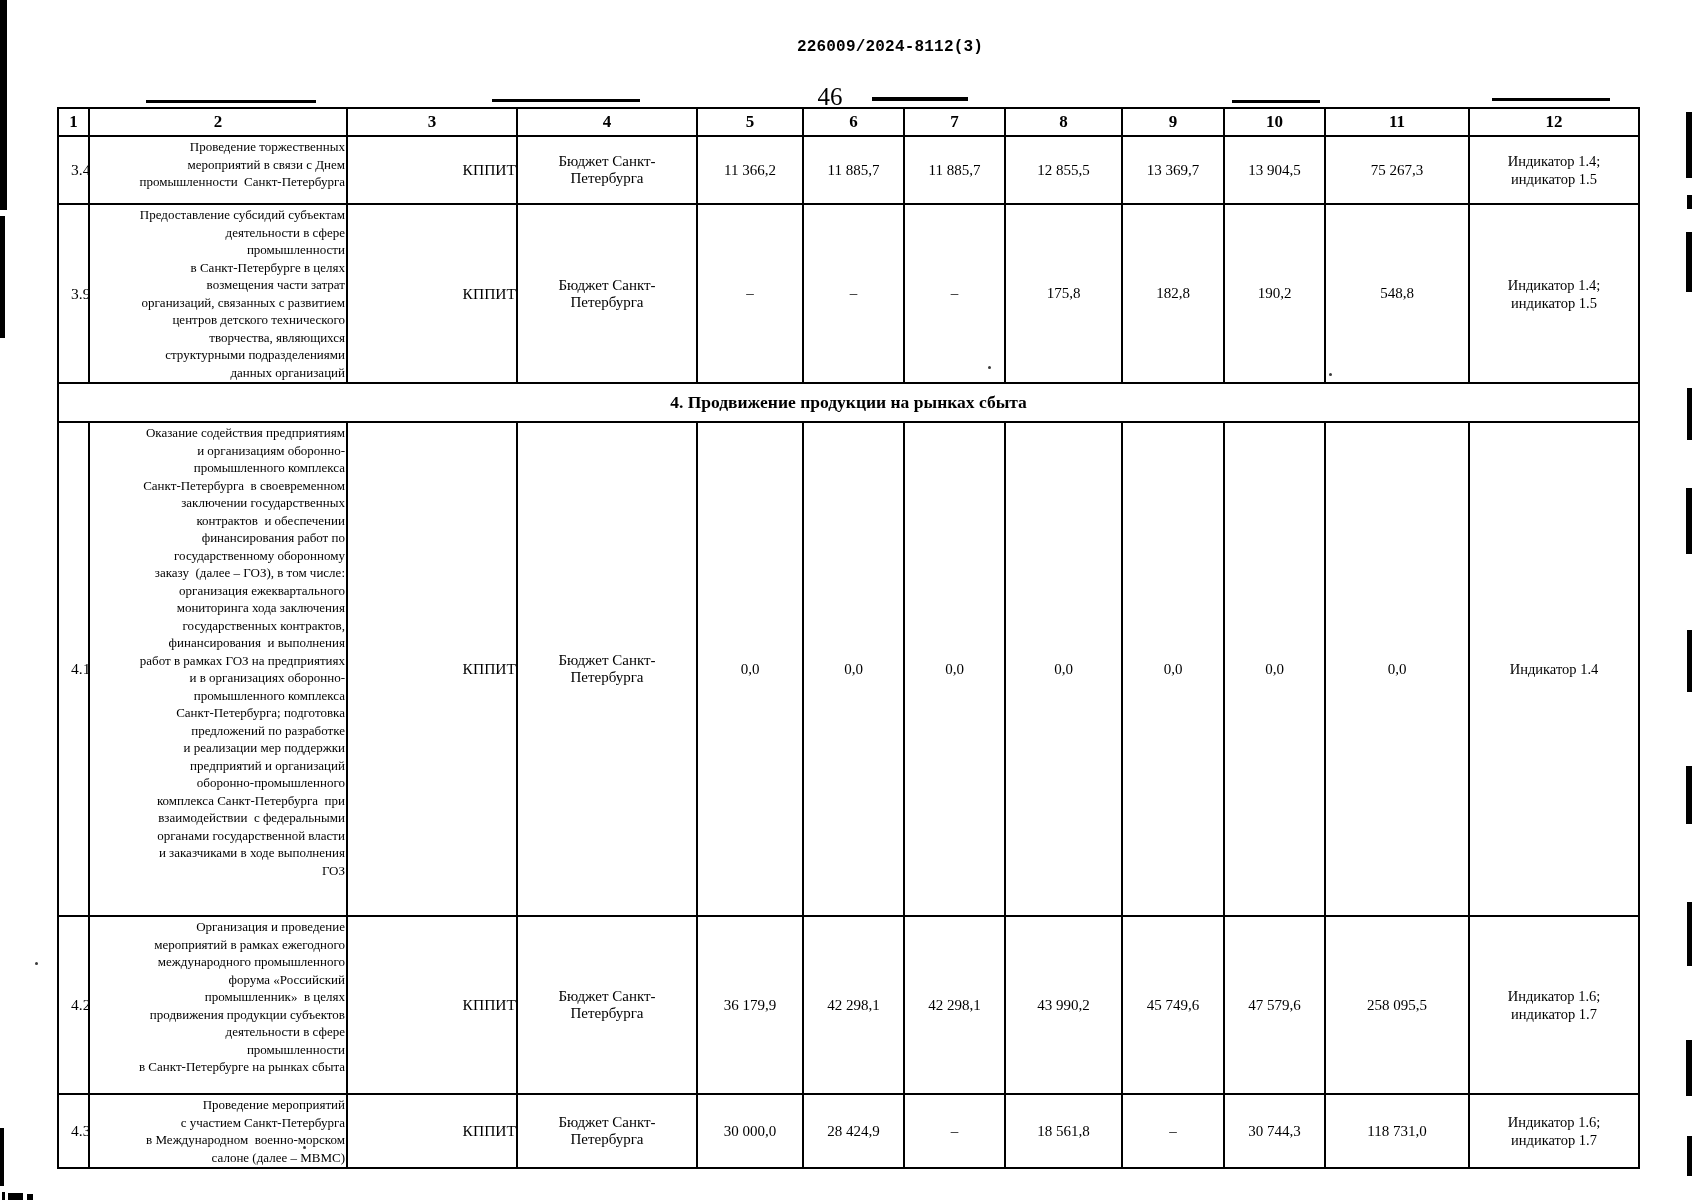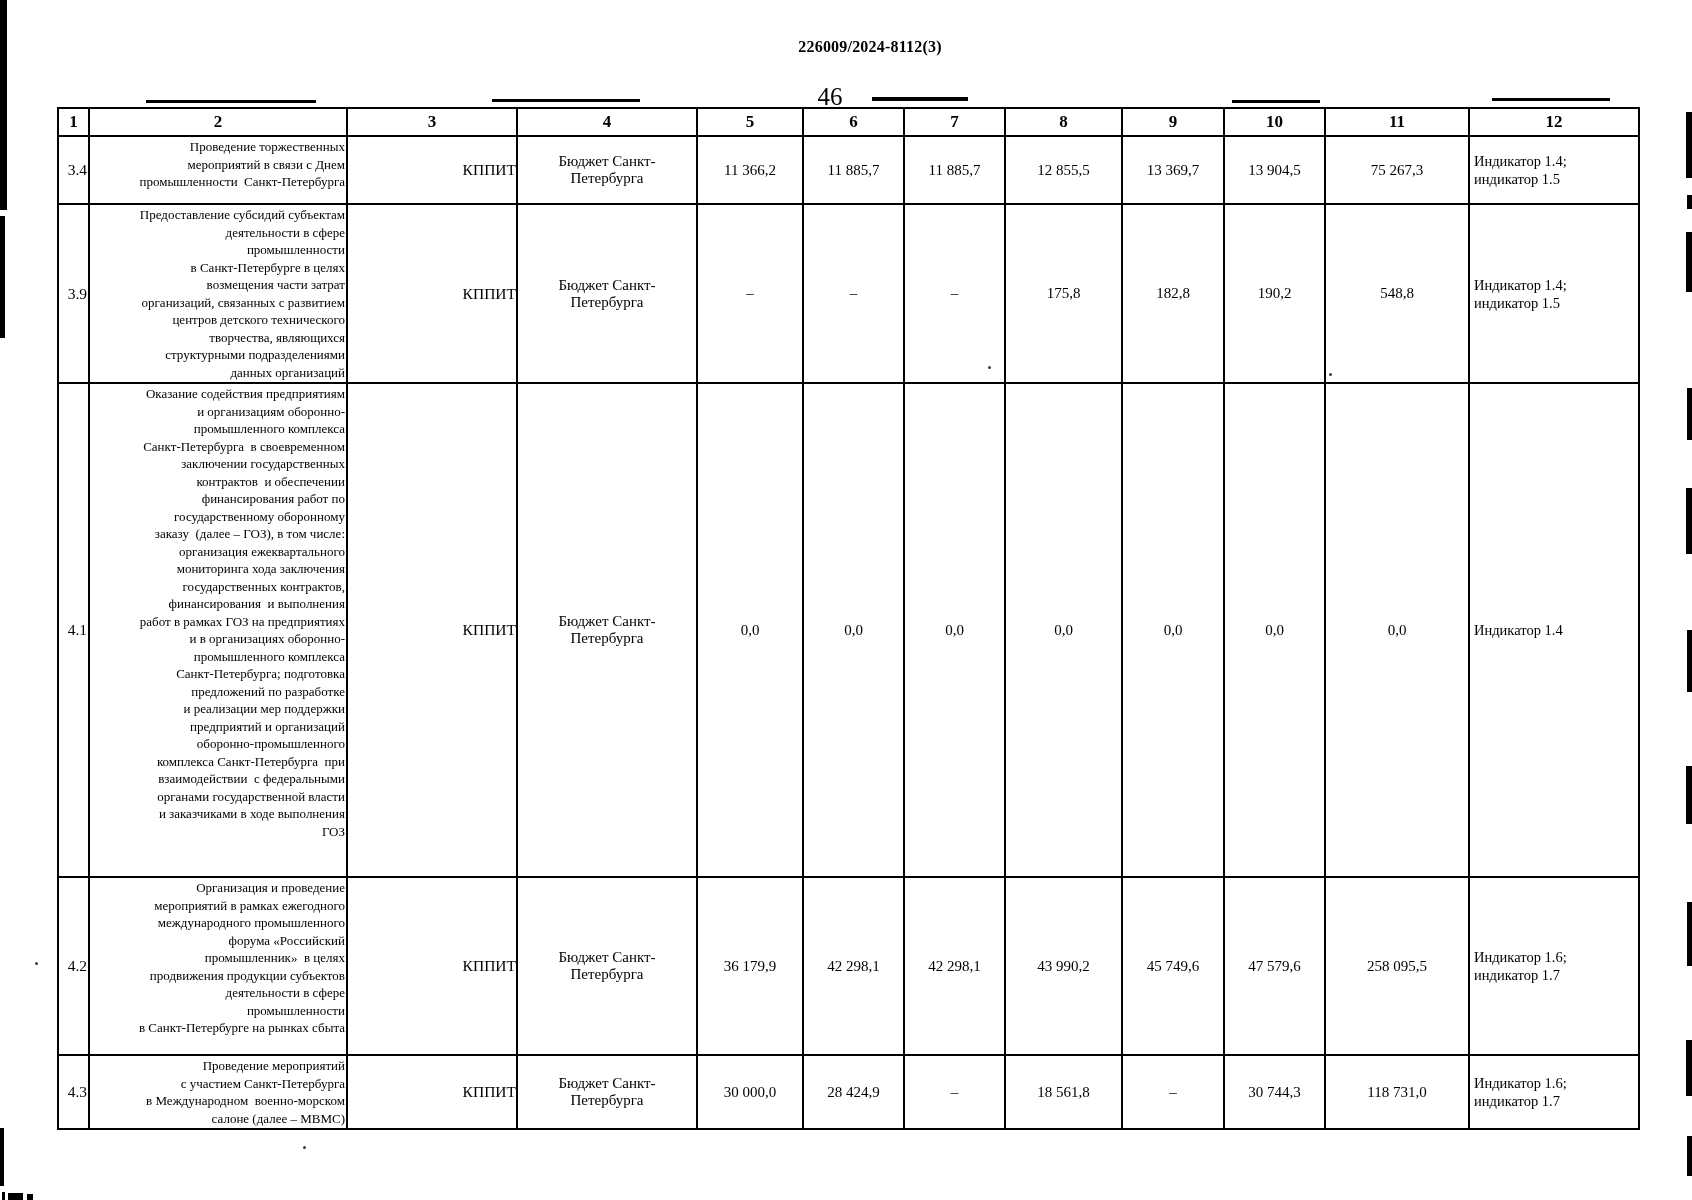--- a/index.html
+++ b/index.html
@@ -3,50 +3,50 @@
 <meta charset="utf-8">
 <style>
   html,body{margin:0;padding:0;}
   body{
     width:1692px;height:1200px;position:relative;background:#fafafa;
     font-family:"Liberation Serif", serif;color:#000;
   }
   .page{position:absolute;left:0;top:0;width:1692px;height:1200px;background:#ffffff;overflow:hidden;}
 
   .doc-number{
-    position:absolute;top:38px;left:740px;width:260px;text-align:center;
-    font-family:Liberation Serif, serif;font-weight:700;font-size:16px;letter-spacing:0.2px;
+    position:absolute;top:38px;left:760px;width:260px;text-align:center;
+    font-family:Liberation Mono, monospace;font-weight:700;font-size:16px;letter-spacing:0.2px;
   }
   .page-number{
     position:absolute;top:55px;left:800px;width:60px;text-align:center;
     font-size:25px;
     margin-top:28px;
   }
 
   table.measures{
     position:absolute;left:57px;top:107px;width:1581px;
     border-collapse:collapse;table-layout:fixed;background:#fff;
   }
   table.measures th, table.measures td{
     border:2px solid #000;overflow:hidden;
   }
   table.measures th{
     font-size:17px;font-weight:700;height:26px;padding:0;text-align:center;
     font-family:"Liberation Serif", serif;
   }
-  td.c-num{text-align:right;vertical-align:middle;font-size:15.5px;padding:1px;}
+  td.c-num{text-align:left;vertical-align:middle;font-size:15.5px;padding:12px;}
   td.c-name{
     font-size:13px;line-height:17.5px;white-space:pre-wrap;
     vertical-align:top;padding:1px 1px 1px 3px;text-align:right;
   }
   td.c-agency{text-align:right;vertical-align:middle;font-size:15.5px;padding:0;}
   td.c-source{text-align:center;vertical-align:middle;font-size:15px;padding:16px;}
   td.c-val{text-align:center;vertical-align:middle;font-size:15px;padding:0 2px;}
   td.c-ind{
-    vertical-align:middle;font-size:14.5px;line-height:18px;
+    text-align:center;vertical-align:middle;font-size:14.5px;line-height:18px;
     white-space:pre-wrap;padding:0 4px;
   }
   td.c-section{
     text-align:center;vertical-align:middle;font-weight:700;font-size:17.5px;padding:0;
   }
 
   .artifact{position:absolute;background:#000;}
   .speck{position:absolute;background:#3a3a3a;border-radius:50%;}
 </style>
 </head>
@@ -123,20 +123,23 @@
           <td class="c-val">–</td>
           <td class="c-val">–</td>
           <td class="c-val">–</td>
           <td class="c-val">175,8</td>
           <td class="c-val">182,8</td>
           <td class="c-val">190,2</td>
           <td class="c-val">548,8</td>
           <td class="c-ind">Индикатор 1.4;
 индикатор 1.5</td>
         </tr>
+        <tr style="height: 39px;">
+          <td colspan="12" class="c-section">4. Продвижение продукции на рынках сбыта</td>
+        </tr>
         <tr style="height: 494px;">
           <td class="c-num">4.1</td>
           <td class="c-name">Оказание содействия предприятиям
 и организациям оборонно-
 промышленного комплекса
 Санкт-Петербурга  в своевременном
 заключении государственных
 контрактов  и обеспечении
 финансирования работ по
 государственному оборонному

